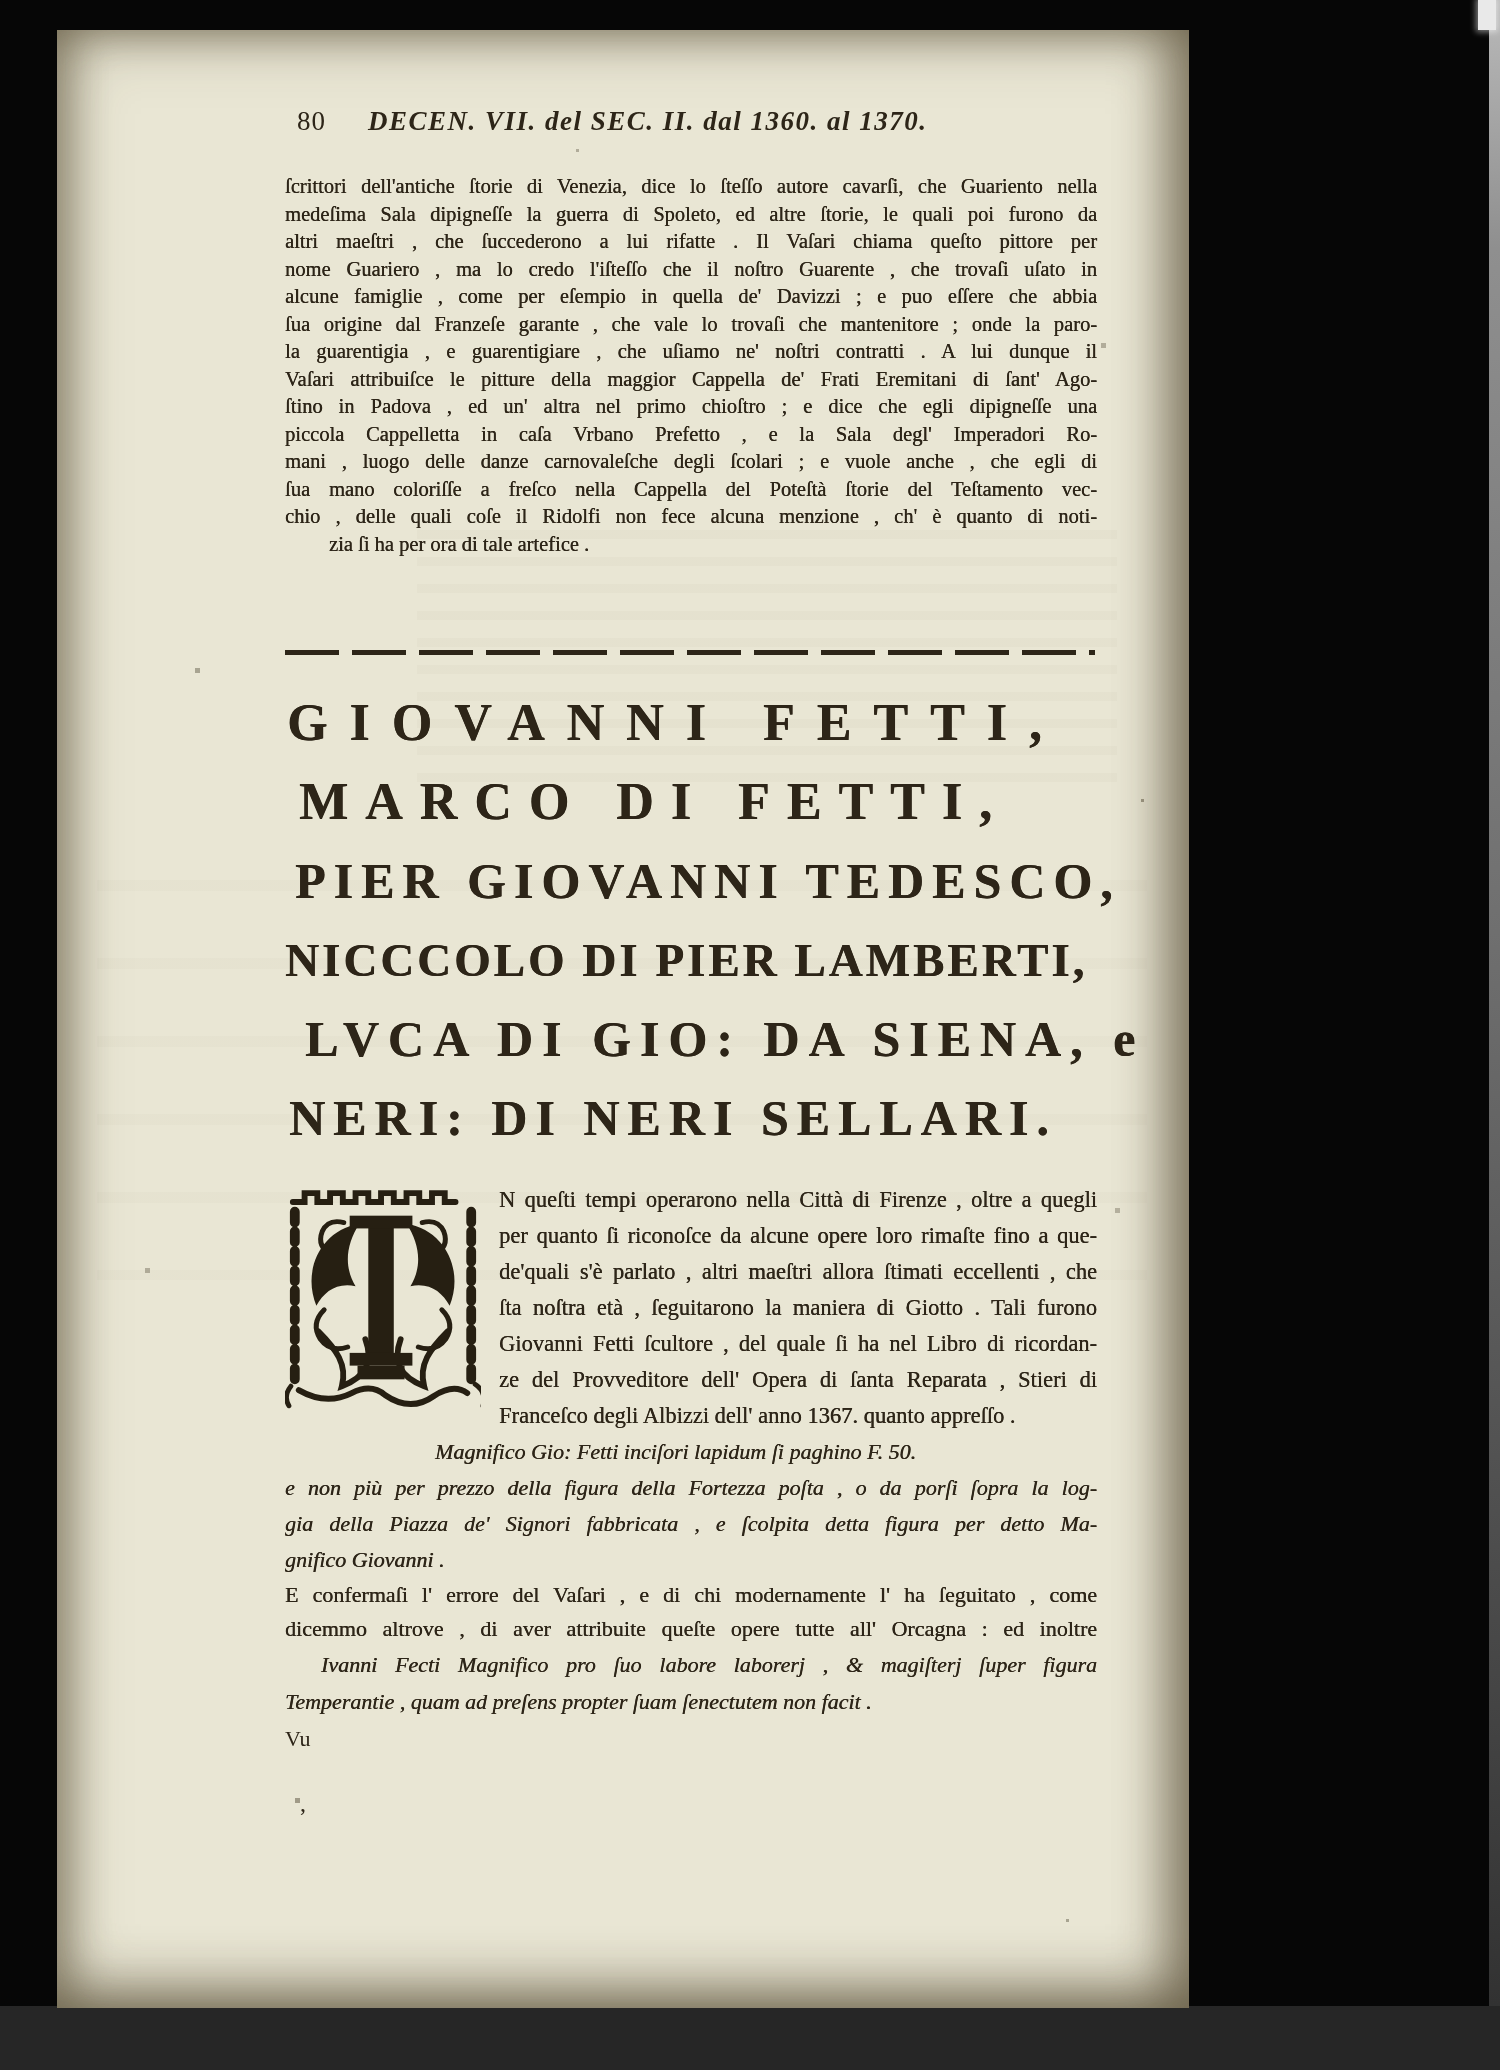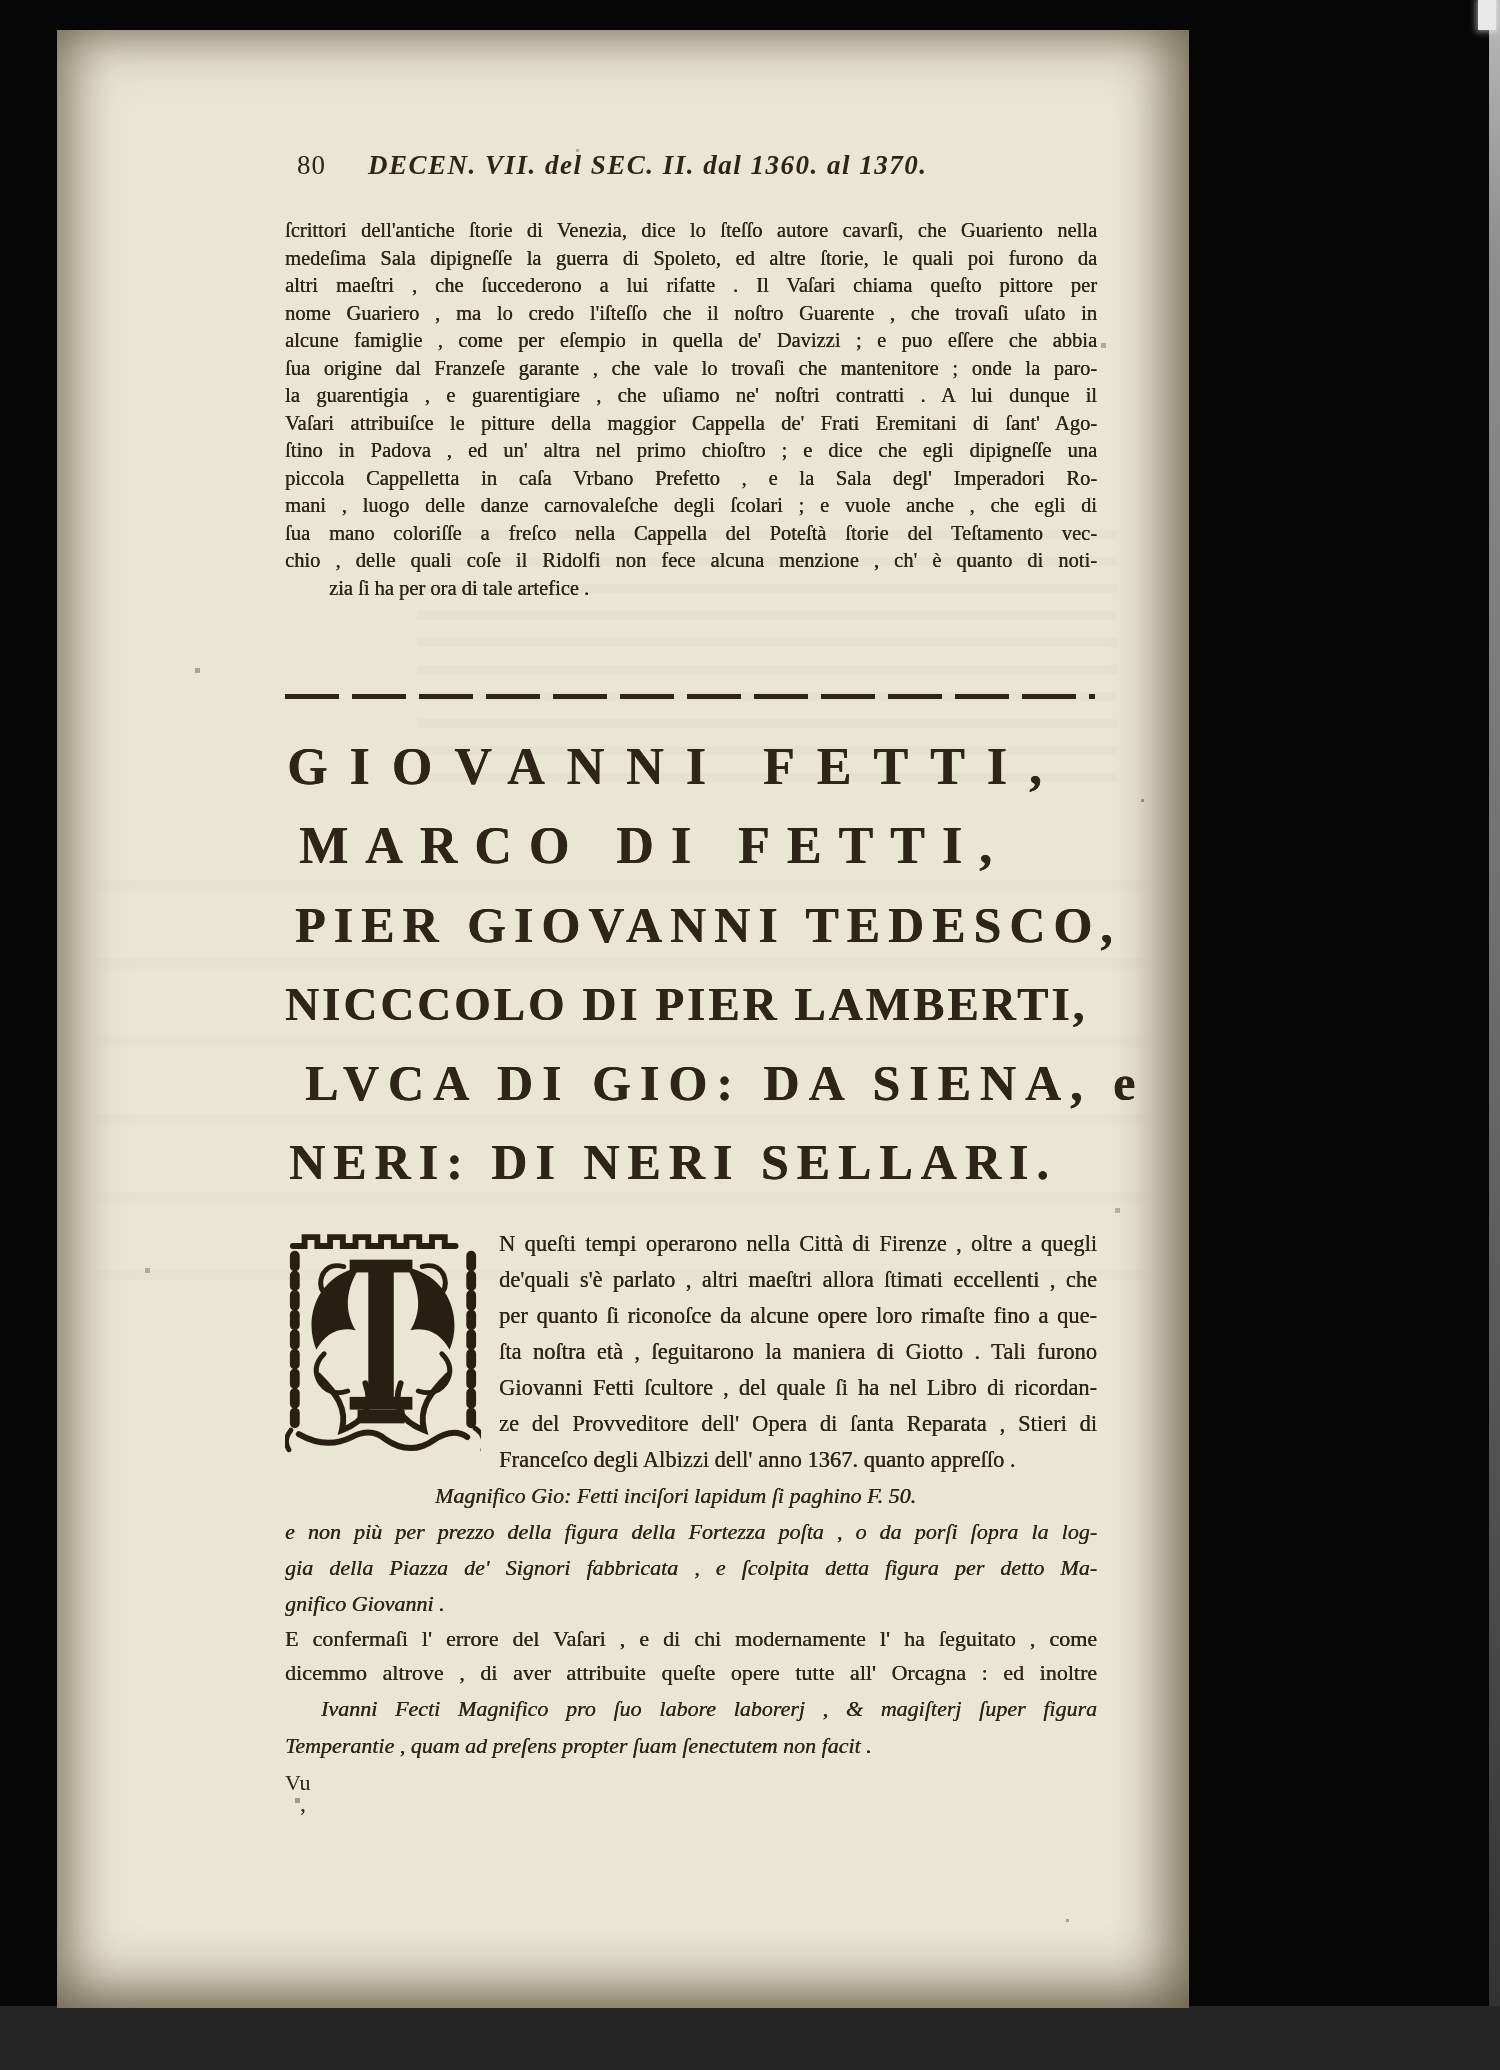--- a/index.html
+++ b/index.html
@@ -20,21 +20,21 @@
   .noise{position:absolute;pointer-events:none;}
   .noise.a{left:360px;top:500px;width:700px;height:270px;opacity:.55;
            background:repeating-linear-gradient(180deg,rgba(104,90,58,.06) 0 9px,transparent 9px 27px);}
   .noise.b{left:40px;top:850px;width:1050px;height:400px;opacity:.5;
            background:repeating-linear-gradient(180deg,rgba(104,90,58,.05) 0 11px,transparent 11px 78px);}
   .speckles{position:absolute;left:0;top:0;width:1px;height:1px;background:transparent;
     box-shadow:140px 640px 0 2px rgba(50,40,20,.35), 1046px 315px 0 2px rgba(50,40,20,.3),
                1085px 770px 0 1px rgba(50,40,20,.4), 90px 1240px 0 2px rgba(50,40,20,.3),
                1060px 1180px 0 2px rgba(50,40,20,.28), 240px 1770px 0 2px rgba(50,40,20,.4),
                1010px 1890px 0 1px rgba(50,40,20,.35), 520px 120px 0 1px rgba(50,40,20,.3);}
-  .text-col{position:relative;margin-left:228px;width:812px;padding-top:120px;}
+  .text-col{position:relative;margin-left:228px;width:812px;padding-top:76px;}
   
   .runhead{display:flex;align-items:baseline;gap:42px;padding-left:12px;}
   .pagenum{font-size:27px;letter-spacing:1px;}
   .runtitle{font-size:27px;font-style:italic;font-weight:700;letter-spacing:1.5px;}
   
   .para1{margin-top:36px;font-size:20.5px;line-height:27.5px;
          text-shadow:.3px 0 0 currentColor;}
   .para1 .line{text-align:justify;text-align-last:justify;white-space:normal;}
   .para1 .line:last-child{text-align-last:left;margin-left:44px;}
   
@@ -140,22 +140,22 @@
               <path d="M168,124 C182,90 166,48 124,40 C138,62 140,84 128,104 C148,100 160,110 168,124 Z"></path>
               <rect x="85" y="38" width="26" height="142"></rect>
               <rect x="66" y="32" width="64" height="13"></rect>
               <rect x="66" y="172" width="64" height="13"></rect>
               <rect x="74" y="185" width="48" height="14"></rect>
             </g>
           </svg>
         </div>
         <div>
             <div class="line">N queſti tempi operarono nella Città di Firenze , oltre a quegli</div>
+            <div class="line">per quanto ſi riconoſce da alcune opere loro rimaſte fino a que-</div>
             <div class="line">de'quali s'è parlato , altri maeſtri allora ſtimati eccellenti , che</div>
-            <div class="line">per quanto ſi riconoſce da alcune opere loro rimaſte fino a que-</div>
             <div class="line">ſta noſtra età , ſeguitarono la maniera di Giotto . Tali furono</div>
             <div class="line">Giovanni Fetti ſcultore , del quale ſi ha nel Libro di ricordan-</div>
             <div class="line">ze del Provveditore dell' Opera di ſanta Reparata , Stieri di</div>
             <div class="line">Franceſco degli Albizzi dell' anno 1367. quanto appreſſo .</div>
           </div>
       </div>
 
       <div class="quote1">
           <div class="line">Magnifico Gio: Fetti inciſori lapidum ſi paghino F. 50.</div>
           <div class="line">e non più per prezzo della figura della Fortezza poſta , o da porſi ſopra la log-</div>

